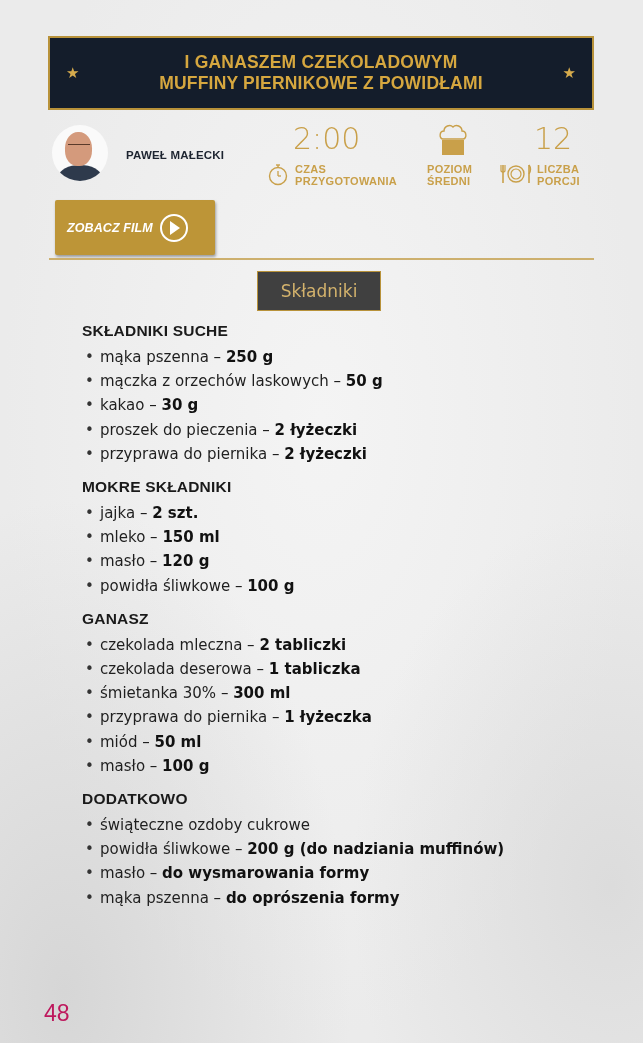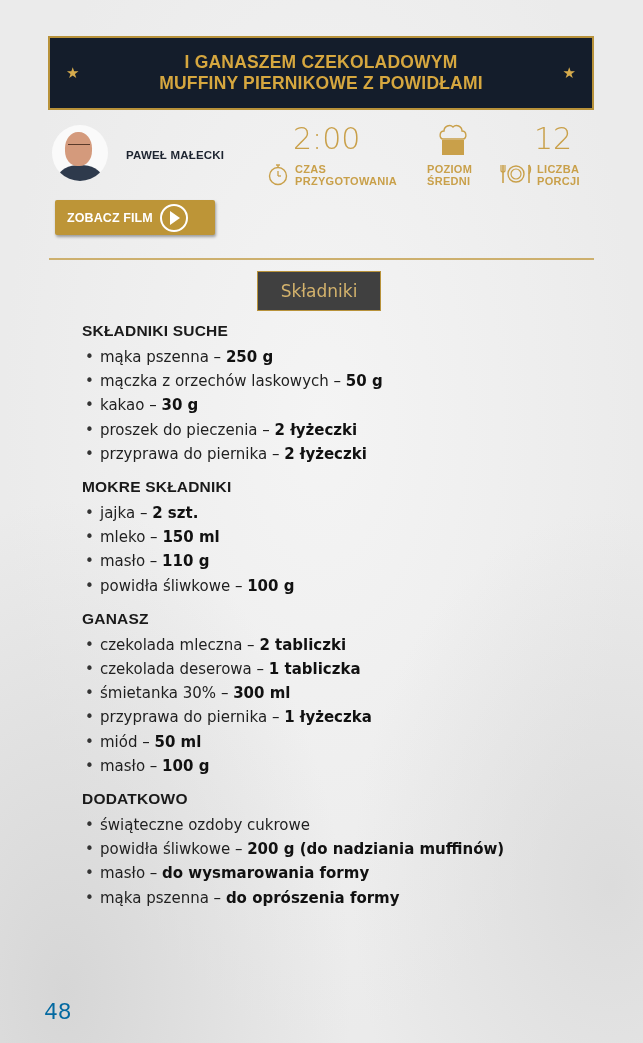--- a/index.html
+++ b/index.html
@@ -58,24 +58,24 @@
       font-weight: 300; font-size: 30px; line-height: 30px;
     }
     .stat-label {
       position: absolute; color: #c9a04a; font-family: "Liberation Sans", sans-serif;
       font-weight: bold; font-size: 11px; line-height: 12px; letter-spacing: 0.3px;
     }
     .stat-label span { display: block; }
     .icon { position: absolute; }
 
     .film-button {
-      position: absolute; left: 55px; top: 200px; width: 160px; height: 35px;
+      position: absolute; left: 55px; top: 200px; width: 160px; height: 55px;
       background: #bd9537; border-radius: 2px;
       box-shadow: 1px 2px 3px rgba(0,0,0,0.35);
-      display: flex; align-items: center; padding-left: 12px; cursor: pointer;
+      display: flex; align-items: center; padding-left: 12px; cursor: pointer; font-style: italic;
     }
     .film-button .label {
       color: #fff; font-family: "Liberation Sans", sans-serif; font-weight: bold;
       font-size: 12.5px; letter-spacing: 0.1px;
     }
     .film-button .play {
       margin-left: 7px; width: 28px; height: 28px; border-radius: 50%;
       border: 2.5px solid #fff; position: relative;
     }
     .film-button .play::after {
@@ -108,22 +108,22 @@
     }
     ul.items li::before {
       content: "•"; position: absolute; left: 3px; top: 0; color: #333;
     }
     ul.items li b { font-weight: bold; color: #111; }
     .g1 { margin-bottom: 10px; }
     .g2 { margin-bottom: 10px; }
     .g3 { margin-bottom: 10px; }
 
     .page-number {
-      position: absolute; left: 44px; top: 1000px; color: #0369a1;
-      font-family: Liberation Mono, monospace; font-size: 23px;
+      position: absolute; left: 44px; top: 1000px; color: #be185d;
+      font-family: Liberation Sans, sans-serif; font-size: 23px;
     }
   </style>
 </head>
 <body>
 
 <div class="title-banner">
   <span class="star left">★</span>
   <div class="title-text">
     <span>I GANASZEM CZEKOLADOWYM</span>
     <span>MUFFINY PIERNIKOWE Z POWIDŁAMI</span>
@@ -196,21 +196,21 @@
       <li><span>proszek do pieczenia – </span><b>2 łyżeczki</b></li>
       <li><span>przyprawa do piernika – </span><b>2 łyżeczki</b></li>
     </ul>
   </div>
 
   <div class="g2">
     <div class="group-title">MOKRE SKŁADNIKI</div>
     <ul class="items">
       <li><span>jajka – </span><b>2 szt.</b></li>
       <li><span>mleko – </span><b>150 ml</b></li>
-      <li><span>masło – </span><b>110 g</b></li>
+      <li><span>masło – </span><b>120 g</b></li>
       <li><span>powidła śliwkowe – </span><b>100 g</b></li>
     </ul>
   </div>
 
   <div class="g3">
     <div class="group-title">GANASZ</div>
     <ul class="items">
       <li><span>czekolada mleczna – </span><b>2 tabliczki</b></li>
       <li><span>czekolada deserowa – </span><b>1 tabliczka</b></li>
       <li><span>śmietanka 30% – </span><b>300 ml</b></li>

